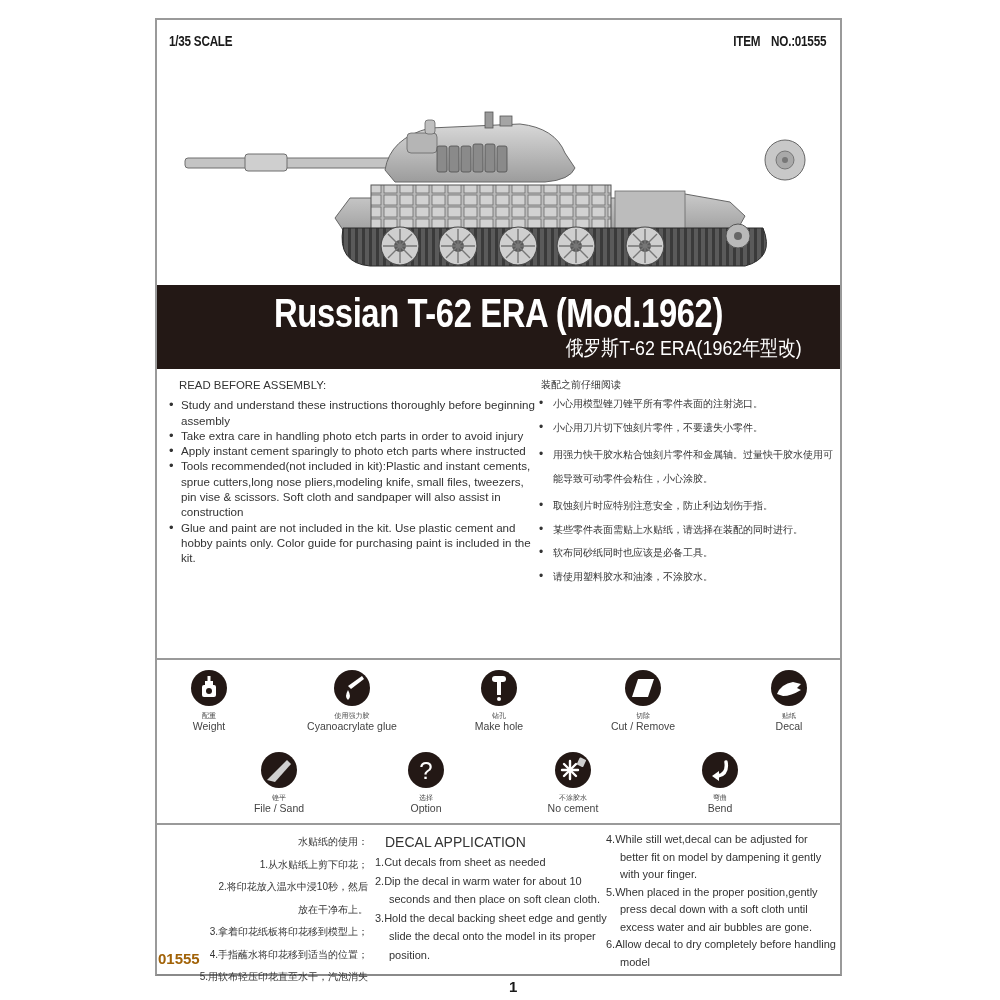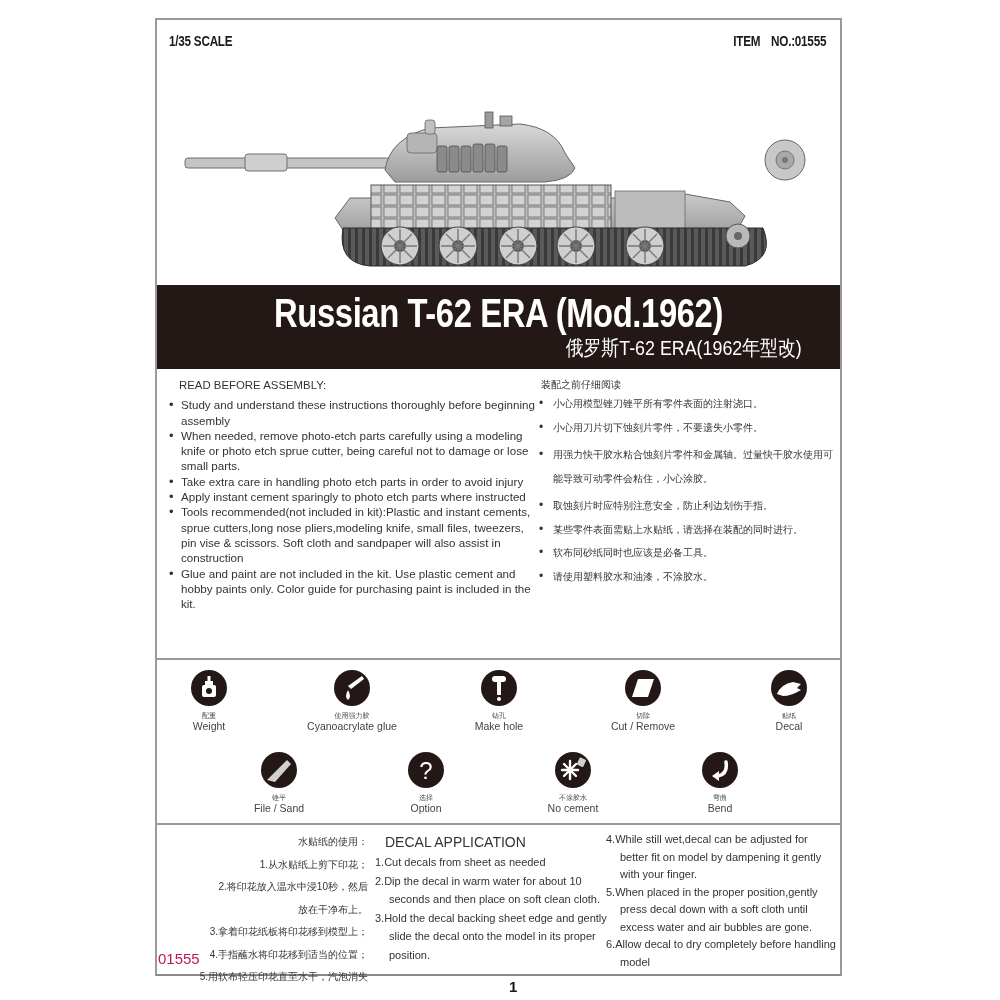--- a/index.html
+++ b/index.html
@@ -41,21 +41,21 @@
 
   .decal { position:absolute; left:0; top:805px; width:683px; height:150px; }
   .decal-cn { position:absolute; left:6px; top:6px; width:205px; font-size:10px; color:#333;text-align:right; }
   .decal-cn div { line-height:22.5px; white-space:nowrap; }
   .decal-cn .indent { padding-left:6px; }
   .decal-en1 { position:absolute; left:218px; top:8px; width:232px; font-size:11px; color:#333; line-height:18.5px; }
   .decal-en1 .heading { font-size:14px; line-height:18px; margin-bottom:2px; padding-left:10px; color:#333; }
   .decal-en2 { position:absolute; left:449px; top:6px; width:232px; font-size:11px; color:#333; line-height:17.5px; }
   .step { padding-left:14px; text-indent:-14px; }
 
-  .footer-code { position:absolute; left:158px; top:950px; font-size:15px; font-weight:normal; color:#be185d; }
+  .footer-code { position:absolute; left:158px; top:950px; font-size:15px; font-weight:bold; color:#a16207; }
   .footer-page { position:absolute; left:509px; top:978px; font-size:15px; font-weight:bold; color:#1a1a1a; }
 </style>
 </head>
 <body>
 
 <div class="page">
 
   <div class="hdr hdr-left">1/35 SCALE</div>
   <div class="hdr hdr-right">ITEM  NO.:01555</div>
 
@@ -137,21 +137,20 @@
   <div class="banner">
     <div class="title-en">Russian T-62 ERA (Mod.1962)</div>
     <div class="title-cn">俄罗斯T-62 ERA(1962年型改)</div>
   </div>
 
   <div class="instr">
     <div class="instr-en">
       <div class="heading">READ BEFORE ASSEMBLY:</div>
       <ul>
         <li>Study and understand these instructions thoroughly before beginning assembly</li>
-        <li>When needed, remove photo-etch parts carefully using a modeling knife or photo etch sprue cutter, being careful not to damage or lose small parts.</li>
         <li>Take extra care in handling photo etch parts in order to avoid injury</li>
         <li>Apply instant cement sparingly to photo etch parts where instructed</li>
         <li>Tools recommended(not included in kit):Plastic and instant cements, sprue cutters,long nose pliers,modeling knife, small files, tweezers, pin vise &amp; scissors. Soft cloth and sandpaper will also assist in construction</li>
         <li>Glue and paint are not included in the kit. Use plastic cement and hobby paints only. Color guide for purchasing paint is included in the kit.</li>
       </ul>
     </div>
     <div class="instr-cn">
       <div class="heading">装配之前仔细阅读</div>
       <ul>
         <li>小心用模型锉刀锉平所有零件表面的注射浇口。</li>

